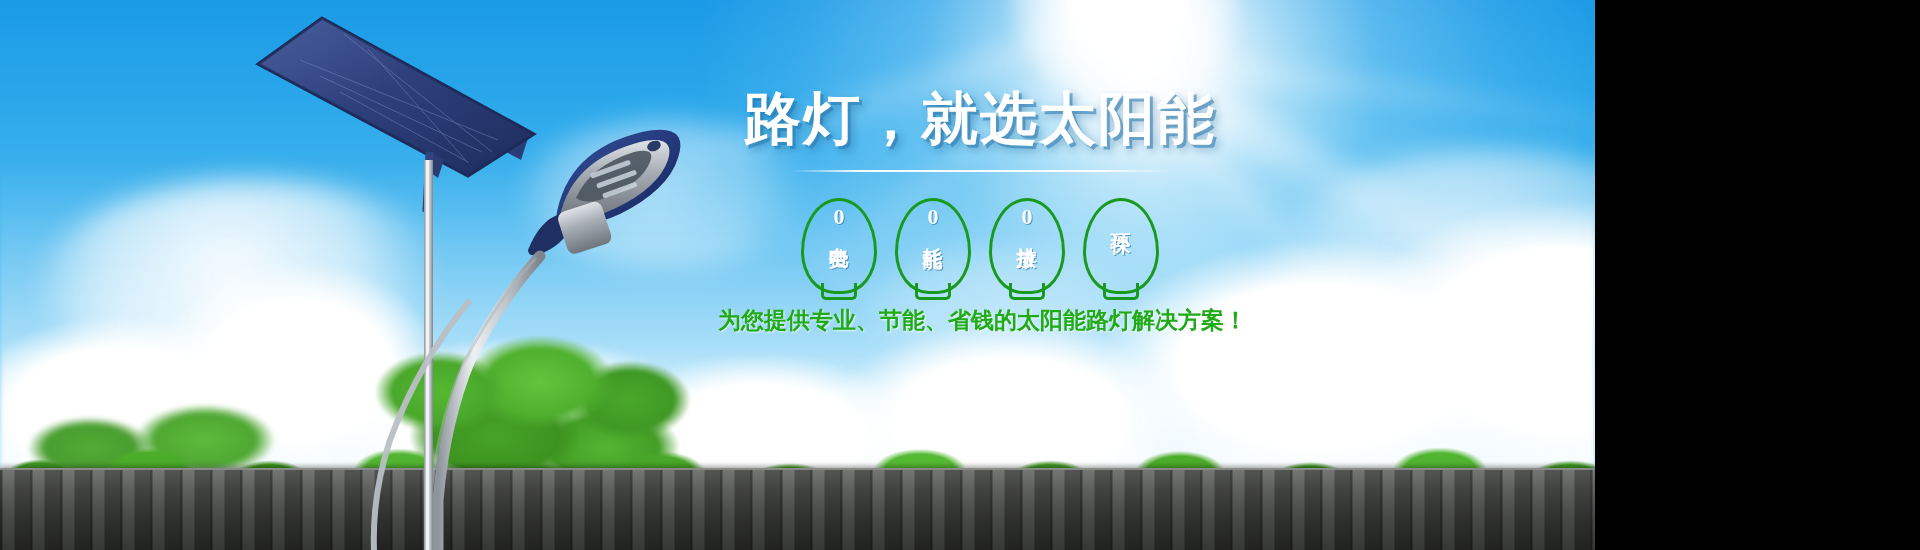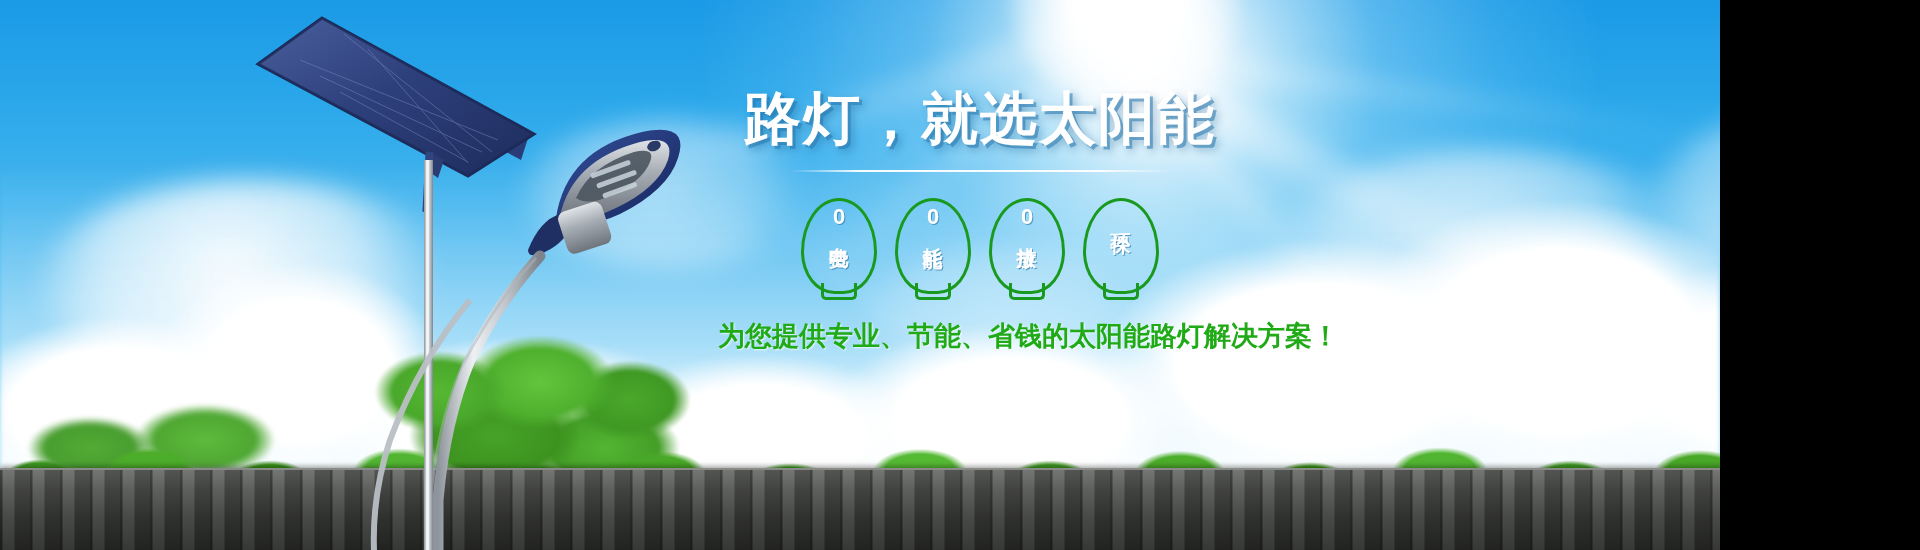--- a/index.html
+++ b/index.html
@@ -1,21 +1,21 @@
 <!DOCTYPE html>
 <html><head>
 <meta charset="utf-8">
 <style>
   * { margin:0; padding:0; box-sizing:border-box; }
   html,body { background:#000; }
   .banner {
     position:relative;
-    width:1720px; height:550px;
+    width:1595px; height:550px;
     overflow:hidden;
-    font-family:Liberation Sans, sans-serif;
+    font-family:Liberation Serif, serif;
     background:linear-gradient(180deg,#1b9ae6 0%,#2aa7ea 18%,#45b6ef 38%,#6ec8f4 58%,#8ed6f7 75%,#b3e3fa 90%,#cdeefc 100%);
   }
 
   
   .sun-glow {
     position:absolute; left:700px; top:-330px;
     width:900px; height:720px; border-radius:50%;
     background:radial-gradient(circle at 50% 55%,
       rgba(255,255,255,1) 0%,
       rgba(255,255,255,.92) 10%,
@@ -120,22 +120,22 @@
   .badge-label {
     font-size:20px; font-weight:bold; color:#ffffff;
     line-height:1.0; margin-top:4px;
     writing-mode:vertical-rl; text-orientation:upright;
     letter-spacing:1px;
     text-shadow:1px 1px 0 rgba(35,110,160,.6);
   }
   .badge.eco .badge-label { margin-top:12px; }
 
   .tagline {
-    margin-top:24px;
-    font-size:27px; font-weight:bold; color:#1faa16;
+    margin-top:11px;
+    font-size:23px; font-weight:bold; color:#1faa16;
     white-space:nowrap; letter-spacing:0px;
     text-shadow:1px 1px 2px rgba(255,255,255,.75);
     transform:translateX(-22px);
   }
 
   
   .wall {
     position:absolute; left:0; bottom:0; width:1920px; height:80px;
     background:
       linear-gradient(180deg,#6d6f6c 0%,#555754 25%,#3e403d 60%,#2c2e2b 100%);

